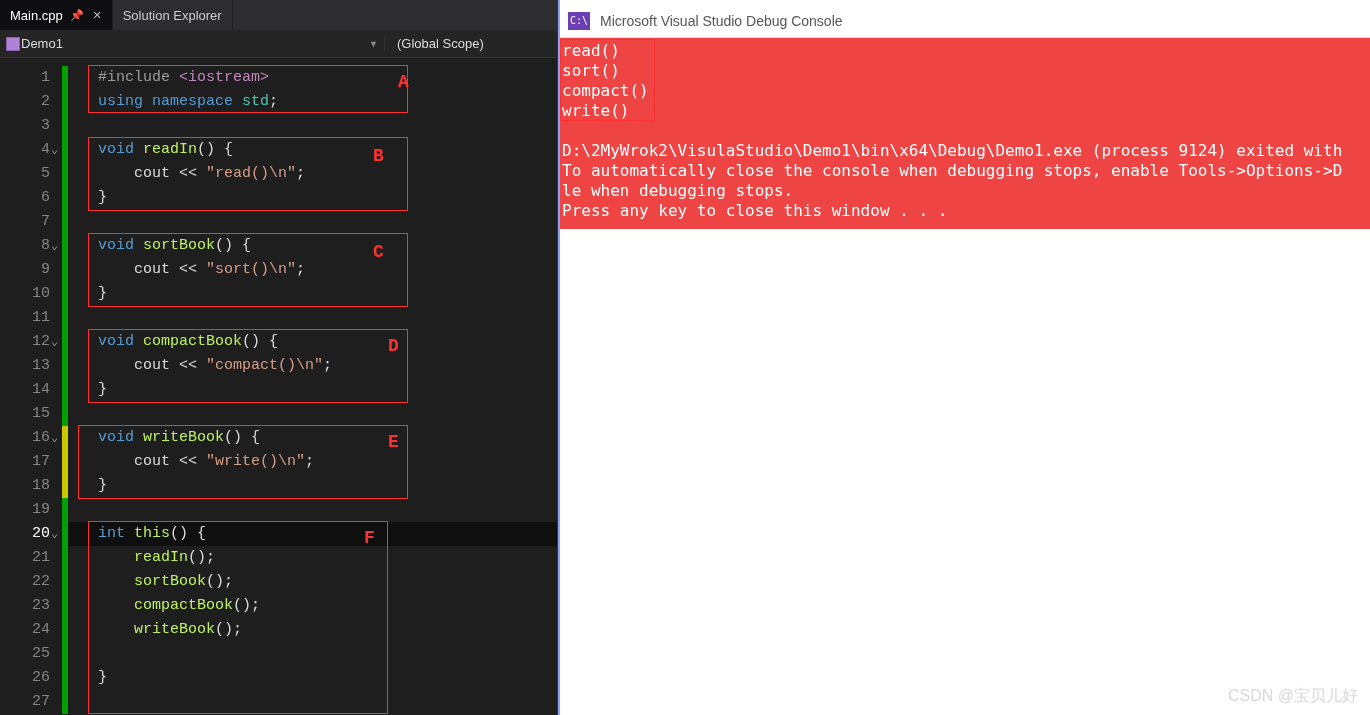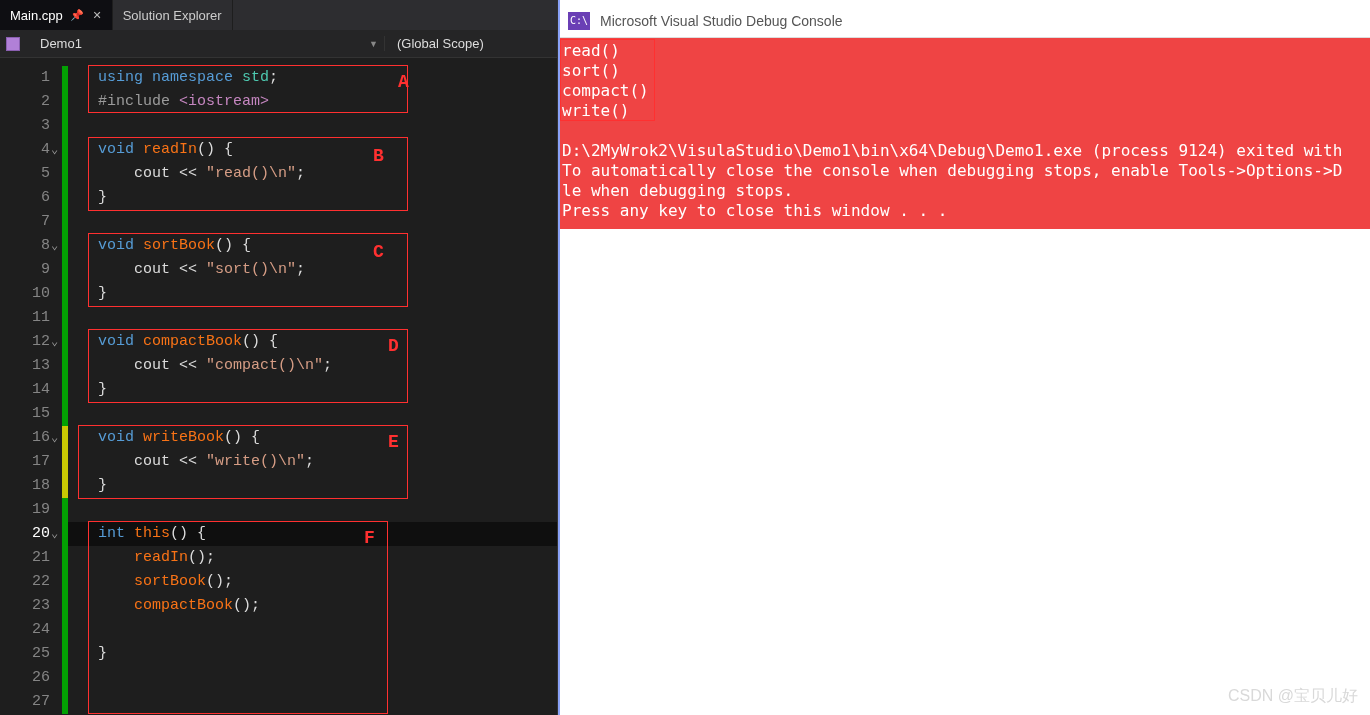--- a/index.html
+++ b/index.html
@@ -47,21 +47,21 @@
   display: flex;
   align-items: center;
   font-family: "Segoe UI", Arial, sans-serif;
   font-size: 13px;
   color: #ddd;
   border-bottom: 1px solid #333;
 }
 .scope-left {
   display: flex;
   align-items: center;
-  gap: 20px;
+  gap: 1px;
   padding: 0 6px;
   width: 385px;
   border-right: 1px solid #333;
 }
 .scope-icon {
   width: 14px;
   height: 14px;
   background: #b180d7;
   border: 1px solid #8a5fb0;
 }
@@ -125,21 +125,21 @@
   left: -17px;
   top: 0;
   width: 14px;
   color: #999;
   font-size: 12px;
   cursor: pointer;
 }
 .kw { color: #569cd6; }
 .pp { color: #9b9b9b; }
 .inc { color: #c586c0; }
-.fn { color: #f97316; }
+.fn { color: #bef264; }
 .str { color: #d69d85; }
 .num { color: #b5cea8; }
 .ns { color: #4ec9b0; }
 
 .overlay-box {
   position: absolute;
   border: 1px solid #ff3030;
   pointer-events: none;
 }
 .overlay-label {
@@ -290,22 +290,22 @@
         <div class="" style="background: rgb(3, 160, 3);"></div>
         <div class="" style="background: rgb(3, 160, 3);"></div>
         <div class="" style="background: rgb(3, 160, 3);"></div>
         <div class="" style="background: rgb(3, 160, 3);"></div>
         <div class="" style="background: rgb(3, 160, 3);"></div>
         <div class="" style="background: rgb(3, 160, 3);"></div>
         <div class="" style="background: rgb(3, 160, 3);"></div>
         <div class="" style="background: rgb(3, 160, 3);"></div>
       </div>
     <div class="code-body" id="codebody">
+        <div class="code-line"><span class="pp">#include</span> <span class="inc">&lt;iostream&gt;</span></div>
         <div class="code-line"><span class="kw">using</span> <span class="kw">namespace</span> <span class="ns">std</span>;</div>
-        <div class="code-line"><span class="pp">#include</span> <span class="inc">&lt;iostream&gt;</span></div>
         <div class="code-line"></div>
         <div class="code-line"><span class="kw">void</span> <span class="fn">readIn</span>() {<span class="fold-arrow">⌄</span></div>
         <div class="code-line">    cout &lt;&lt; <span class="str">"read()\n"</span>;</div>
         <div class="code-line">}</div>
         <div class="code-line"></div>
         <div class="code-line"><span class="kw">void</span> <span class="fn">sortBook</span>() {<span class="fold-arrow">⌄</span></div>
         <div class="code-line">    cout &lt;&lt; <span class="str">"sort()\n"</span>;</div>
         <div class="code-line">}</div>
         <div class="code-line"></div>
         <div class="code-line"><span class="kw">void</span> <span class="fn">compactBook</span>() {<span class="fold-arrow">⌄</span></div>
@@ -313,20 +313,21 @@
         <div class="code-line">}</div>
         <div class="code-line"></div>
         <div class="code-line"><span class="kw">void</span> <span class="fn">writeBook</span>() {<span class="fold-arrow">⌄</span></div>
         <div class="code-line">    cout &lt;&lt; <span class="str">"write()\n"</span>;</div>
         <div class="code-line">}</div>
         <div class="code-line"></div>
         <div class="code-line current"><span class="kw">int</span> <span class="fn">this</span>() {<span class="fold-arrow">⌄</span></div>
         <div class="code-line">    <span class="fn">readIn</span>();</div>
         <div class="code-line">    <span class="fn">sortBook</span>();</div>
         <div class="code-line">    <span class="fn">compactBook</span>();</div>
+        <div class="code-line">    <span class="fn">writeBook</span>();</div>
         <div class="code-line"></div>
         <div class="code-line">}</div>
         <div class="overlay-box" style="top: 7px; left: 20px; width: 320px; height: 48px;"></div>
         <div class="overlay-label" style="left: 330px; top: 14px;">A</div>
         <div class="overlay-box" style="top: 79px; left: 20px; width: 320px; height: 74px;"></div>
         <div class="overlay-label" style="left: 305px; top: 88px;">B</div>
         <div class="overlay-box" style="top: 175px; left: 20px; width: 320px; height: 74px;"></div>
         <div class="overlay-label" style="left: 305px; top: 184px;">C</div>
         <div class="overlay-box" style="top: 271px; left: 20px; width: 320px; height: 74px;"></div>
         <div class="overlay-label" style="left: 320px; top: 278px;">D</div>

